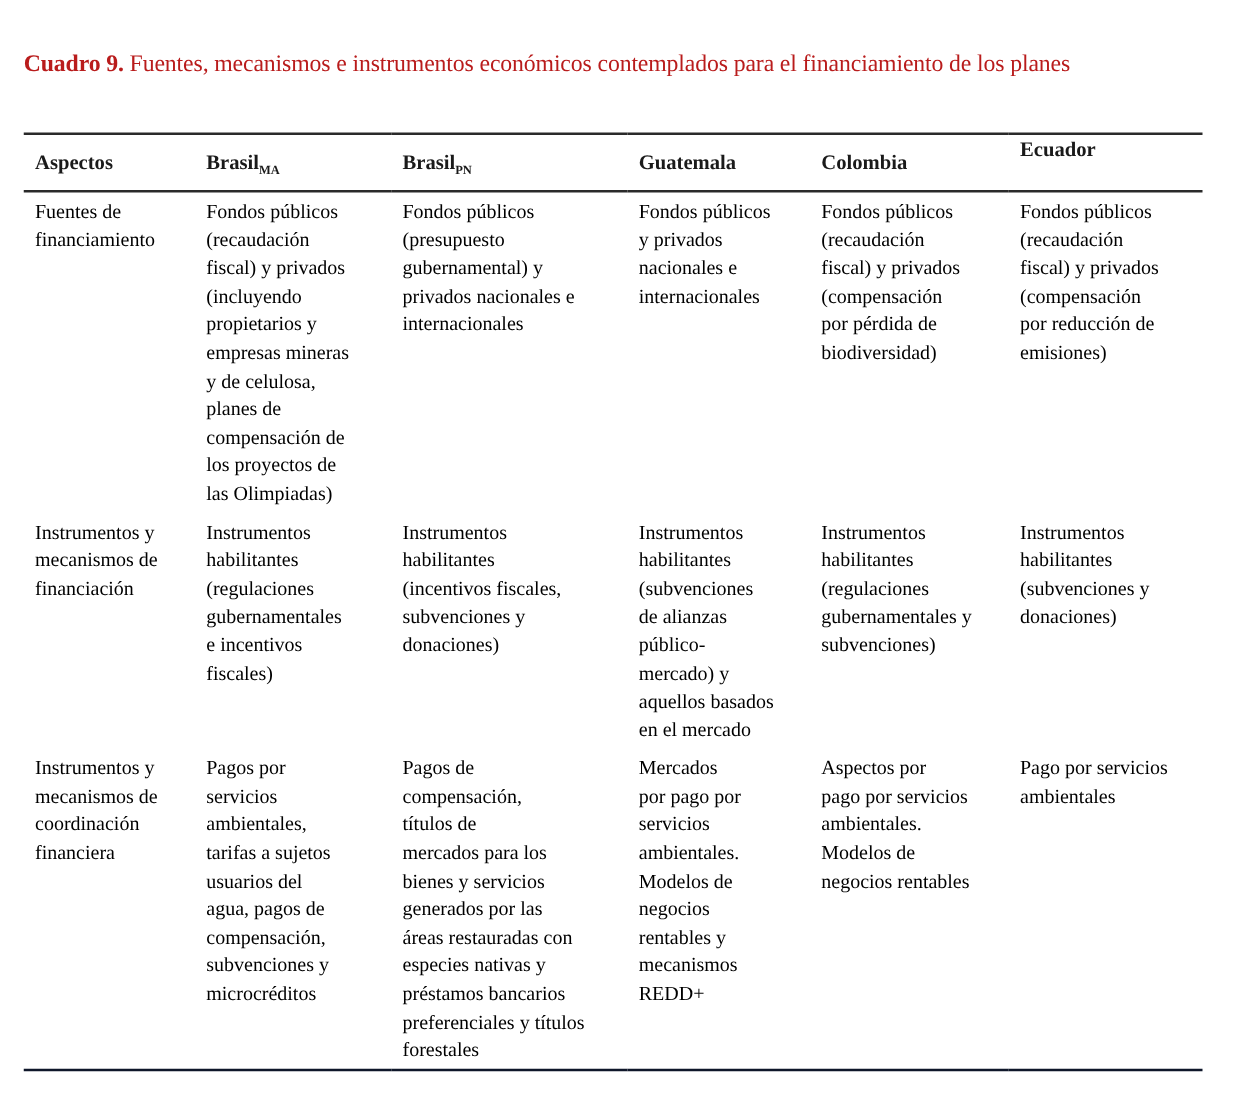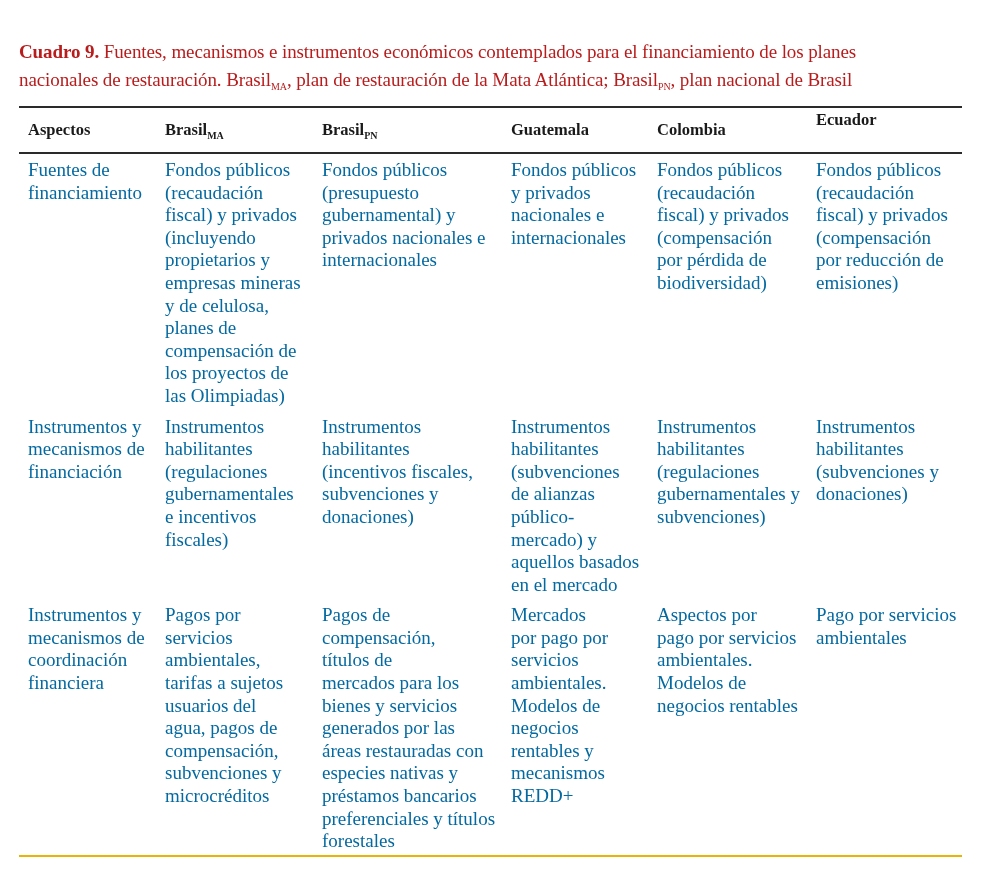--- a/index.html
+++ b/index.html
@@ -37,21 +37,21 @@
       position: absolute;
       left: 19px;
       top: 106px;
       width: 943px;
     }
     table {
       border-collapse: collapse;
       width: 943px;
       table-layout: fixed;
       border-top: 2px solid #2a2a2a;
-      border-bottom: 2px solid #eab308;
+      border-bottom: 2px solid #0f172a;
     }
     col.c0 { width: 137px; }
     col.c1 { width: 157px; }
     col.c2 { width: 189px; }
     col.c3 { width: 146px; }
     col.c4 { width: 159px; }
     col.c5 { width: 155px; }
     thead tr {
       border-bottom: 2px solid #2a2a2a;
     }
@@ -63,39 +63,38 @@
       padding: 0 0 0 9px;
       vertical-align: middle;
       color: #1a1a1a;
     }
     th.top-aligned {
       vertical-align: top;
       padding-top: 2px;
     }
     td {
       vertical-align: top;
-      font-size: 19px;
+      font-size: 16px;
       line-height: 22.6px;
       padding: 0 4px 0 9px;
-      color: #0369a1;
+      color: #000000;
     }
     tbody tr.r0 td { padding-top: 5px; padding-bottom: 8px; }
     tbody tr.r1 td { padding-top: 0px; padding-bottom: 8px; }
     tbody tr.r2 td { padding-top: 0px; padding-bottom: 2px; }
     .cell-line {
       display: block;
       white-space: nowrap;
     }
   </style>
 </head>
 <body>
 
 <div class="caption">
   <div><span class="cap-label">Cuadro 9.</span><span> Fuentes, mecanismos e instrumentos económicos contemplados para el financiamiento de los planes</span></div>
-  <div><span>nacionales de restauración. Brasil</span><sub>MA</sub><span>, plan de restauración de la Mata Atlántica; Brasil</span><sub>PN</sub><span>, plan nacional de Brasil</span></div>
 </div>
 
 <div class="table-wrap">
   <table>
     <colgroup>
       <col class="c0">
         <col class="c1">
         <col class="c2">
         <col class="c3">
         <col class="c4">

